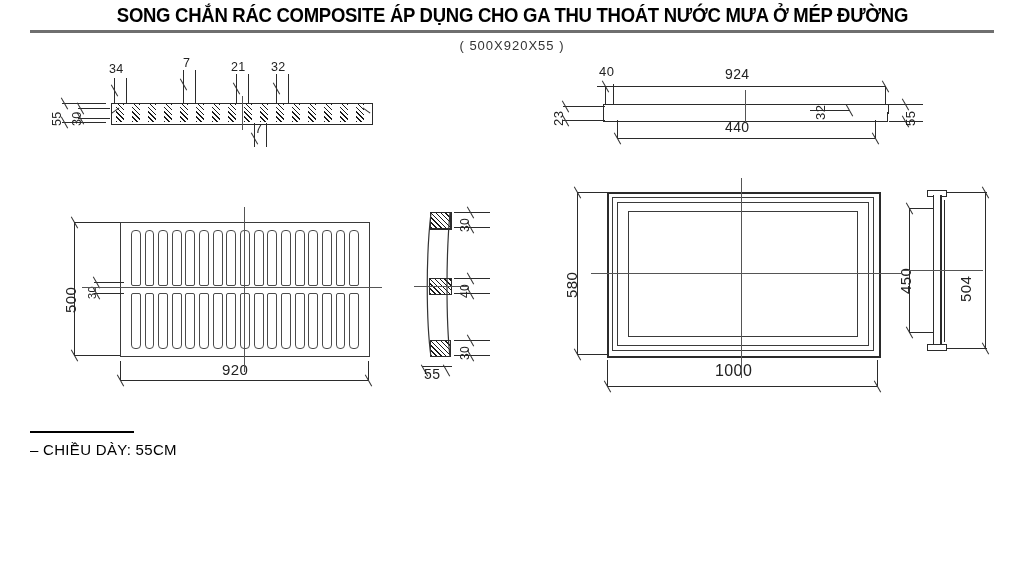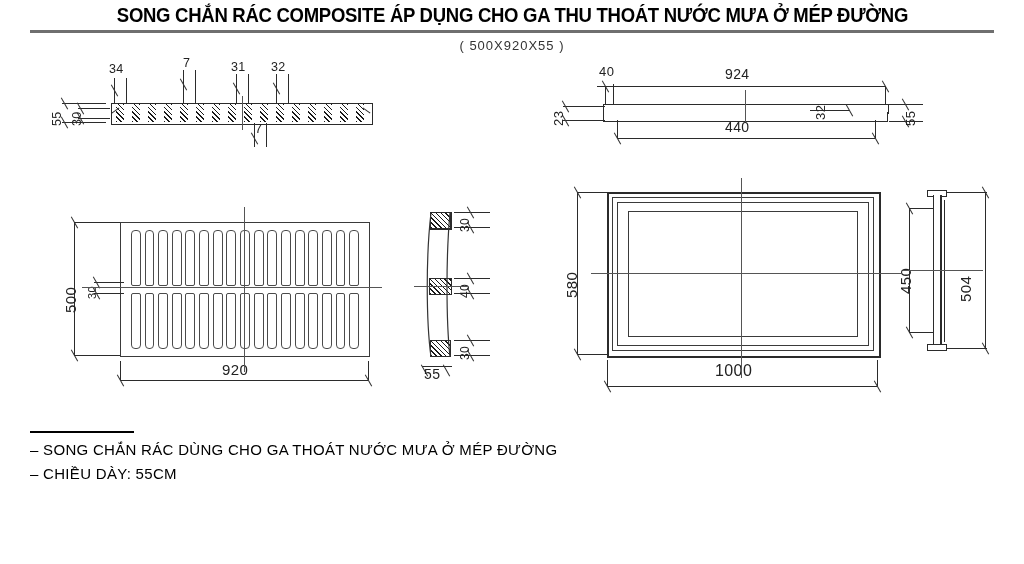--- a/index.html
+++ b/index.html
@@ -49,21 +49,21 @@
   <div class="ln v1" style="left:200px;top:14px;width:1px;height:40px;"></div>
   <div class="ln v1" style="left:228px;top:14px;width:1px;height:40px;"></div>
   <div class="ln v1" style="left:240px;top:14px;width:1px;height:40px;"></div>
   <div class="tick" style="left:60px;top:30px;"></div>
   <div class="tick" style="left:129px;top:24px;"></div>
   <div class="tick" style="left:182px;top:28px;"></div>
   <div class="tick" style="left:222px;top:28px;"></div>
 
   <div class="dim" style="left:61px;top:2px;">34</div>
   <div class="dim" style="left:135px;top:-4px;">7</div>
-  <div class="dim" style="left:183px;top:0px;">31</div>
+  <div class="dim" style="left:183px;top:0px;">21</div>
   <div class="dim" style="left:223px;top:0px;">32</div>
 
   <div class="ln h1" style="left:14px;top:43px;width:44px;"></div>
   <div class="ln h1" style="left:14px;top:62px;width:44px;"></div>
   <div class="ln h1" style="left:30px;top:48px;width:32px;"></div>
   <div class="ln h1" style="left:30px;top:58px;width:32px;"></div>
   <div class="tick" style="left:10px;top:43px;"></div>
   <div class="tick" style="left:10px;top:62px;"></div>
   <div class="tick" style="left:26px;top:48px;"></div>
   <div class="tick" style="left:26px;top:58px;"></div>
@@ -296,16 +296,15 @@
   <div class="ln h1" style="left:52px;top:14px;width:40px;"></div>
   <div class="ln h1" style="left:52px;top:170px;width:40px;"></div>
   <div class="dim dimv" style="left:62px;top:124px;font-size:15px;">504</div>
 
   <div class="ln h1" style="left:8px;top:92px;width:80px;background:#555;"></div>
 </div>
 
 <div class="abs" style="left:30px;top:430px;">
   <div id="notes-rule" style="width:104px;margin-top:1px;"></div>
   <div id="notes-list" style="margin-top:8px;">
-      <div class="noteline" style="font-size: 15px; letter-spacing: 0.3px; margin-bottom: 7px; white-space: nowrap;">– SONG CHẮN RÁC DÙNG CHO GA THOÁT NƯỚC MƯA Ở MÉP ĐƯỜNG</div>
       <div class="noteline" style="font-size: 15px; letter-spacing: 0.3px; margin-bottom: 15px; white-space: nowrap;">– CHIỀU DÀY: 55CM</div>
     </div>
 </div>
 
 </body></html>

